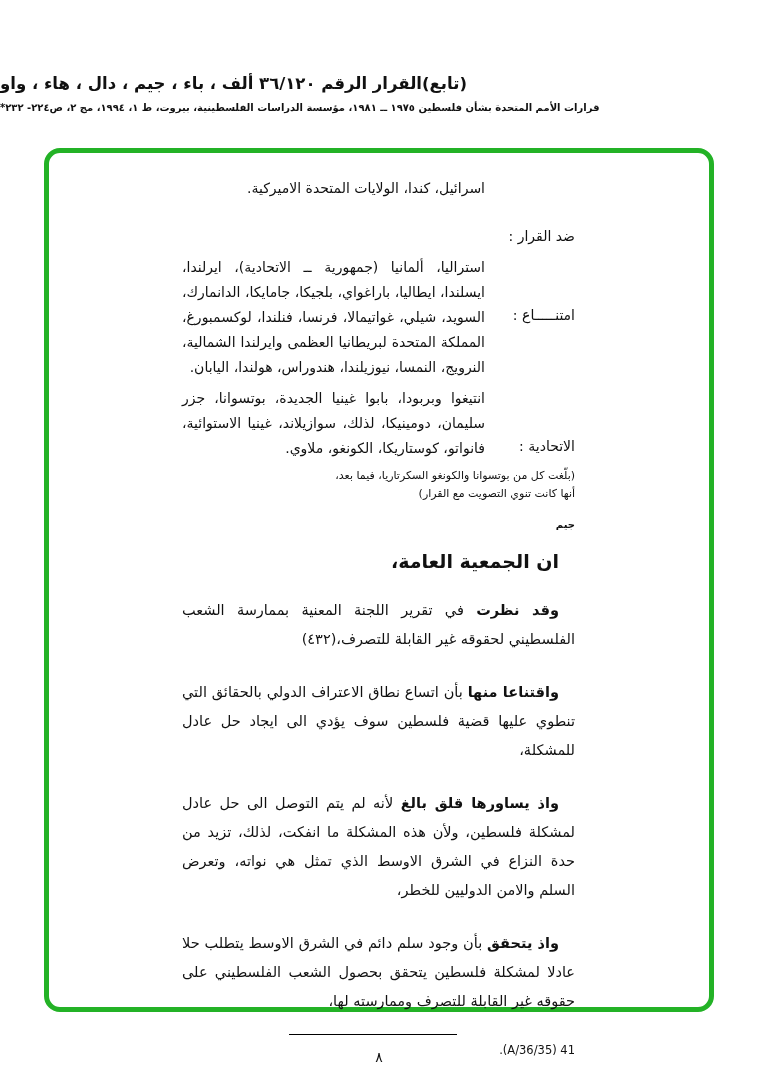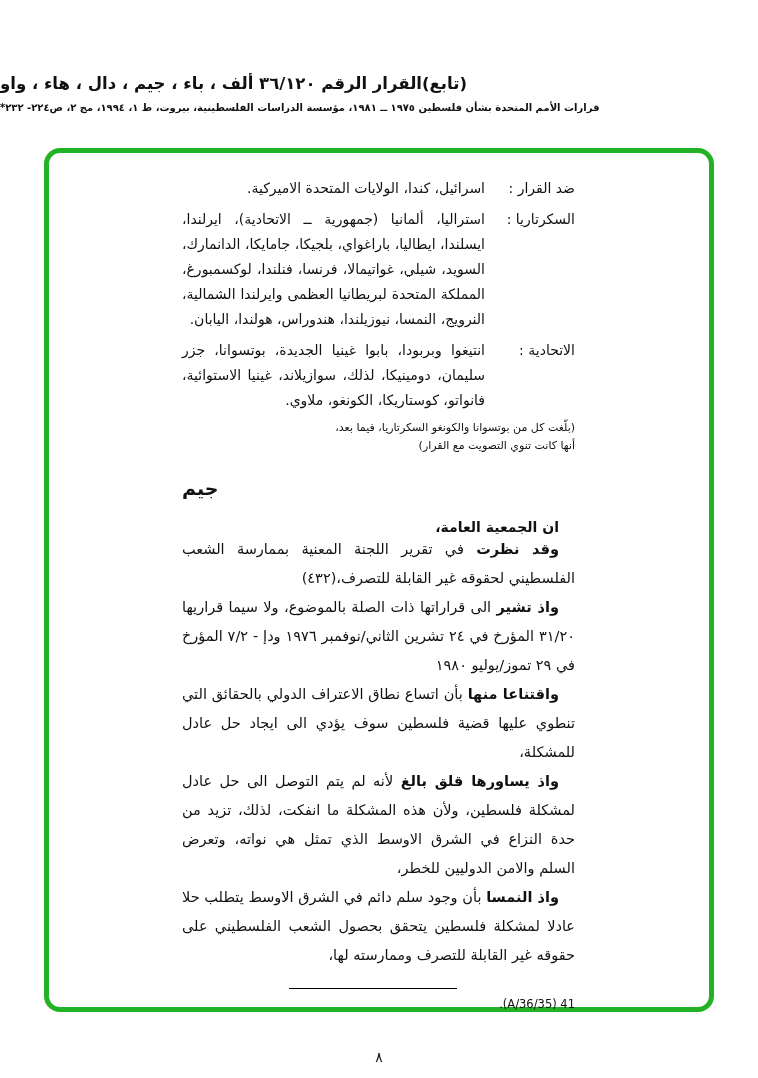--- a/index.html
+++ b/index.html
@@ -46,48 +46,50 @@
   }
   .vote-row {
     display:flex;
     margin-bottom:6px;
     font-size:14px;
     line-height:25px;
   }
   .vote-label {
     flex:0 0 90px;
     white-space:nowrap;
+    margin-top:48px;
   }
   .vote-value {
     flex:1;
     text-align:justify;
   }
   .secretariat-note {
     width:242px;
     font-size:11px;
     line-height:18px;
     text-align:right;
   }
   .section-heading {
-    margin-top:22px;
-    font-size:19px;
+    margin-top:16px;
+    font-size:10px;
     font-weight:bold;
-    text-align:left;
+    text-align:right;
   }
   .assembly-intro {
     margin-top:20px;
-    font-size:14px;
+    font-size:19px;
     font-weight:bold;
     text-indent:16px;
   }
   .body-paragraph {
     font-size:14.5px;
     line-height:29px;
     text-align:justify;
     text-indent:16px;
+    margin-top:24px;
   }
   .body-paragraph .lead { font-weight:bold; }
   .footnote {
     margin-top:18px;
     font-size:11.5px;
     line-height:19px;
   }
   .footnote-rule {
     width:168px; height:1px;
     background:#000;
@@ -113,53 +115,50 @@
   <div class="frame"></div>
 
   <div class="content" dir="rtl">
 
     <div class="vote-row">
       <span class="vote-label">ضد القرار :</span>
       <span class="vote-value">اسرائيل، كندا، الولايات المتحدة الاميركية.</span>
     </div>
 
     <div class="vote-row">
-      <span class="vote-label">السكرتاريا :</span>
+      <span class="vote-label">امتنـــــاع :</span>
       <span class="vote-value">استراليا، ألمانيا (جمهورية ــ الاتحادية)، ايرلندا، ايسلندا، ايطاليا، باراغواي، بلجيكا، جامايكا، الدانمارك، السويد، شيلي، غواتيمالا، فرنسا، فنلندا، لوكسمبورغ، المملكة المتحدة لبريطانيا العظمى وايرلندا الشمالية، النرويج، النمسا، نيوزيلندا، هندوراس، هولندا، اليابان.</span>
     </div>
 
     <div class="vote-row">
       <span class="vote-label">الاتحادية :</span>
       <span class="vote-value">انتيغوا وبربودا، بابوا غينيا الجديدة، بوتسوانا، جزر سليمان، دومينيكا، لذلك، سوازيلاند، غينيا الاستوائية، فانواتو، كوستاريكا، الكونغو، ملاوي.</span>
     </div>
 
     <div class="secretariat-note">(بلّغت كل من بوتسوانا والكونغو السكرتاريا، فيما بعد، أنها كانت تنوي التصويت مع القرار)</div>
 
     <div class="section-heading">جيم</div>
 
     <div class="assembly-intro">ان الجمعية العامة،</div>
 
     <p class="body-paragraph">
       <span class="lead">وقد نظرت</span><span> في تقرير اللجنة المعنية بممارسة الشعب الفلسطيني لحقوقه غير القابلة للتصرف،(٤٣٢)</span>
     </p>
 
-    <p class="body-paragraph">
-      <span class="lead">واذ تشير</span><span> الى قراراتها ذات الصلة بالموضوع، ولا سيما قراريها ٣١/٢٠ المؤرخ في ٢٤ تشرين الثاني/نوفمبر ١٩٧٦ ودإ - ٧/٢ المؤرخ في ٢٩ تموز/يوليو ١٩٨٠</span>
-    </p>
 
     <p class="body-paragraph">
       <span class="lead">واقتناعا منها</span><span> بأن اتساع نطاق الاعتراف الدولي بالحقائق التي تنطوي عليها قضية فلسطين سوف يؤدي الى ايجاد حل عادل للمشكلة،</span>
     </p>
 
     <p class="body-paragraph">
       <span class="lead">واذ يساورها قلق بالغ</span><span> لأنه لم يتم التوصل الى حل عادل لمشكلة فلسطين، ولأن هذه المشكلة ما انفكت، لذلك، تزيد من حدة النزاع في الشرق الاوسط الذي تمثل هي نواته، وتعرض السلم والامن الدوليين للخطر،</span>
     </p>
 
     <p class="body-paragraph">
-      <span class="lead">واذ النمسا</span><span> بأن وجود سلم دائم في الشرق الاوسط يتطلب حلا عادلا لمشكلة فلسطين يتحقق بحصول الشعب الفلسطيني على حقوقه غير القابلة للتصرف وممارسته لها،</span>
+      <span class="lead">واذ يتحقق</span><span> بأن وجود سلم دائم في الشرق الاوسط يتطلب حلا عادلا لمشكلة فلسطين يتحقق بحصول الشعب الفلسطيني على حقوقه غير القابلة للتصرف وممارسته لها،</span>
     </p>
 
     <div class="footnote">
       <div class="footnote-rule"></div>
       <div>41 (A/36/35).</div>
     </div>
 
   </div>
 
   <div class="page-number">٨</div>

